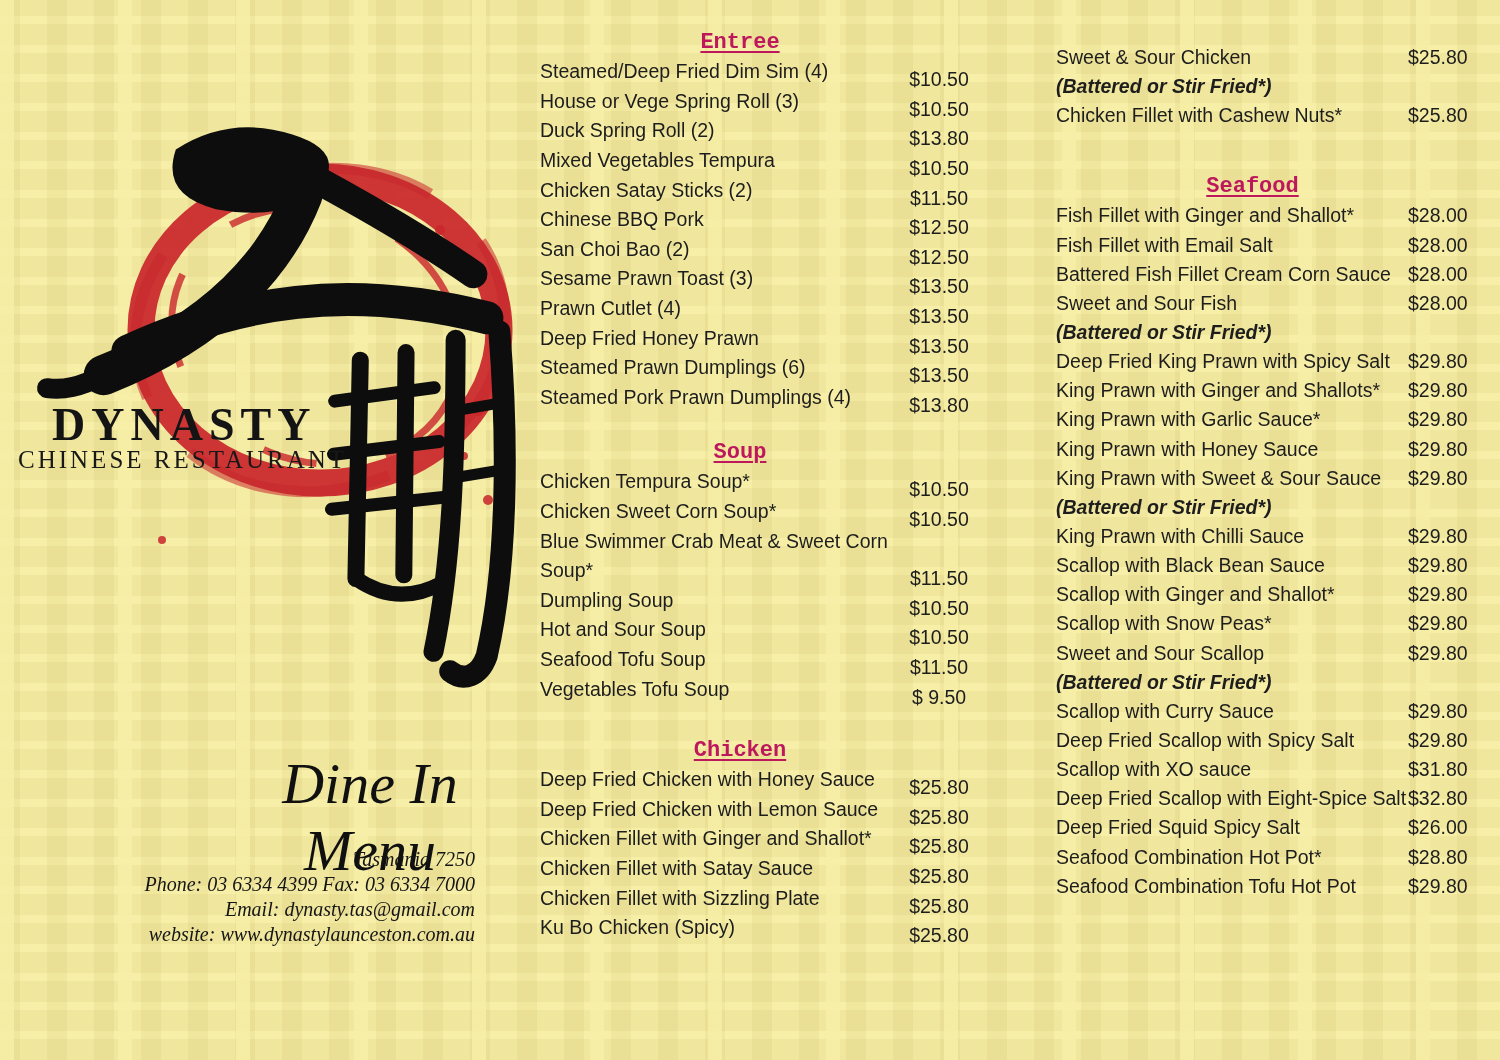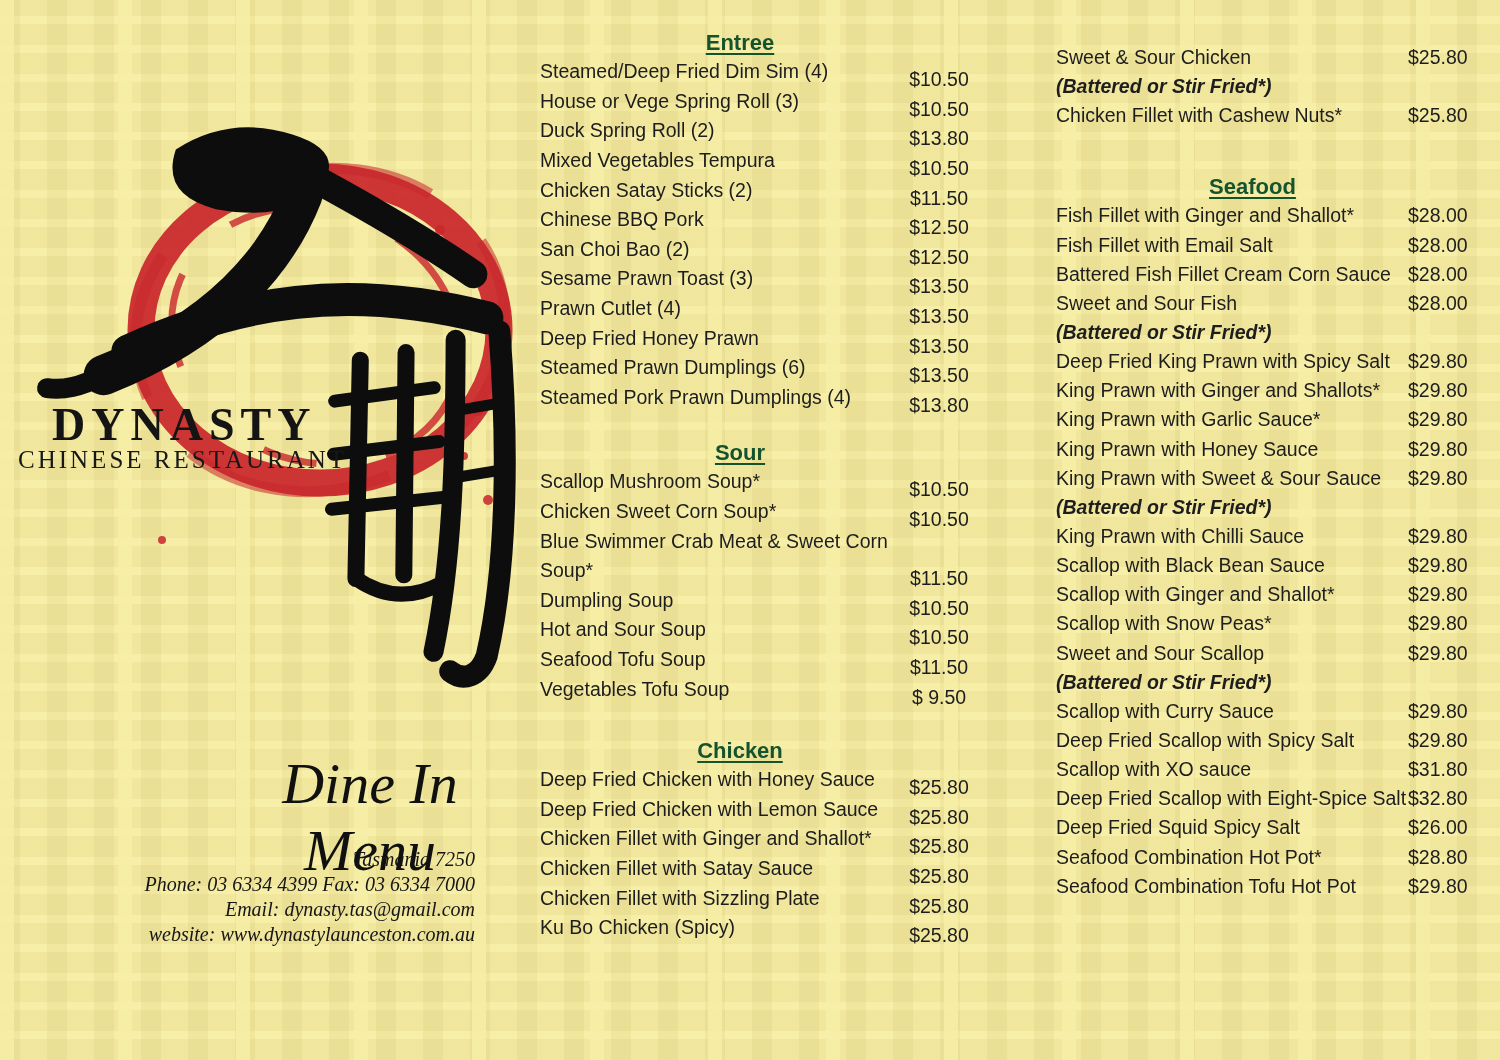--- a/index.html
+++ b/index.html
@@ -44,21 +44,21 @@
 
   
   .col{position:absolute;}
   .col-middle{left:505px;top:30px;width:470px;}
   .col-right{left:1020px;top:43px;width:465px;}
 
   .menu-section{margin:0;}
   .section-title{
     text-align:center;font-weight:bold;font-size:22px;
     text-decoration:underline;text-underline-offset:3px;
-    height:27px;line-height:26px;color:#14532d;
+    height:27px;line-height:26px;color:#be185d;font-family:Liberation Mono, monospace;
   }
   .sec-soup{margin-top:28px;}
   .sec-chicken{margin-top:34px;}
   .sec-seafood{margin-top:44px;}
 
   .menu-row{
     display:flex;align-items:center;height:29.6px;font-size:19.5px;
     white-space:pre;color:#1d1d1d;
   }
   .col-right .menu-row{height:29.15px;}
@@ -187,25 +187,25 @@
         </div>
 
         <div class="menu-row">
           <span class="item-name">Steamed Pork Prawn Dumplings (4)</span>
           <span class="item-price">$13.80</span>
         </div>
       </div>
   </div>
 
   <div class="menu-section sec-soup">
-    <div class="section-title">Sour</div>
+    <div class="section-title">Soup</div>
     <div>
 
         <div class="menu-row">
-          <span class="item-name">Scallop Mushroom Soup*</span>
+          <span class="item-name">Chicken Tempura Soup*</span>
           <span class="item-price">$10.50</span>
         </div>
 
         <div class="menu-row">
           <span class="item-name">Chicken Sweet Corn Soup*</span>
           <span class="item-price">$10.50</span>
         </div>
 
         <div class="menu-row">
           <span class="item-name">Blue Swimmer Crab Meat &amp; Sweet Corn</span>

